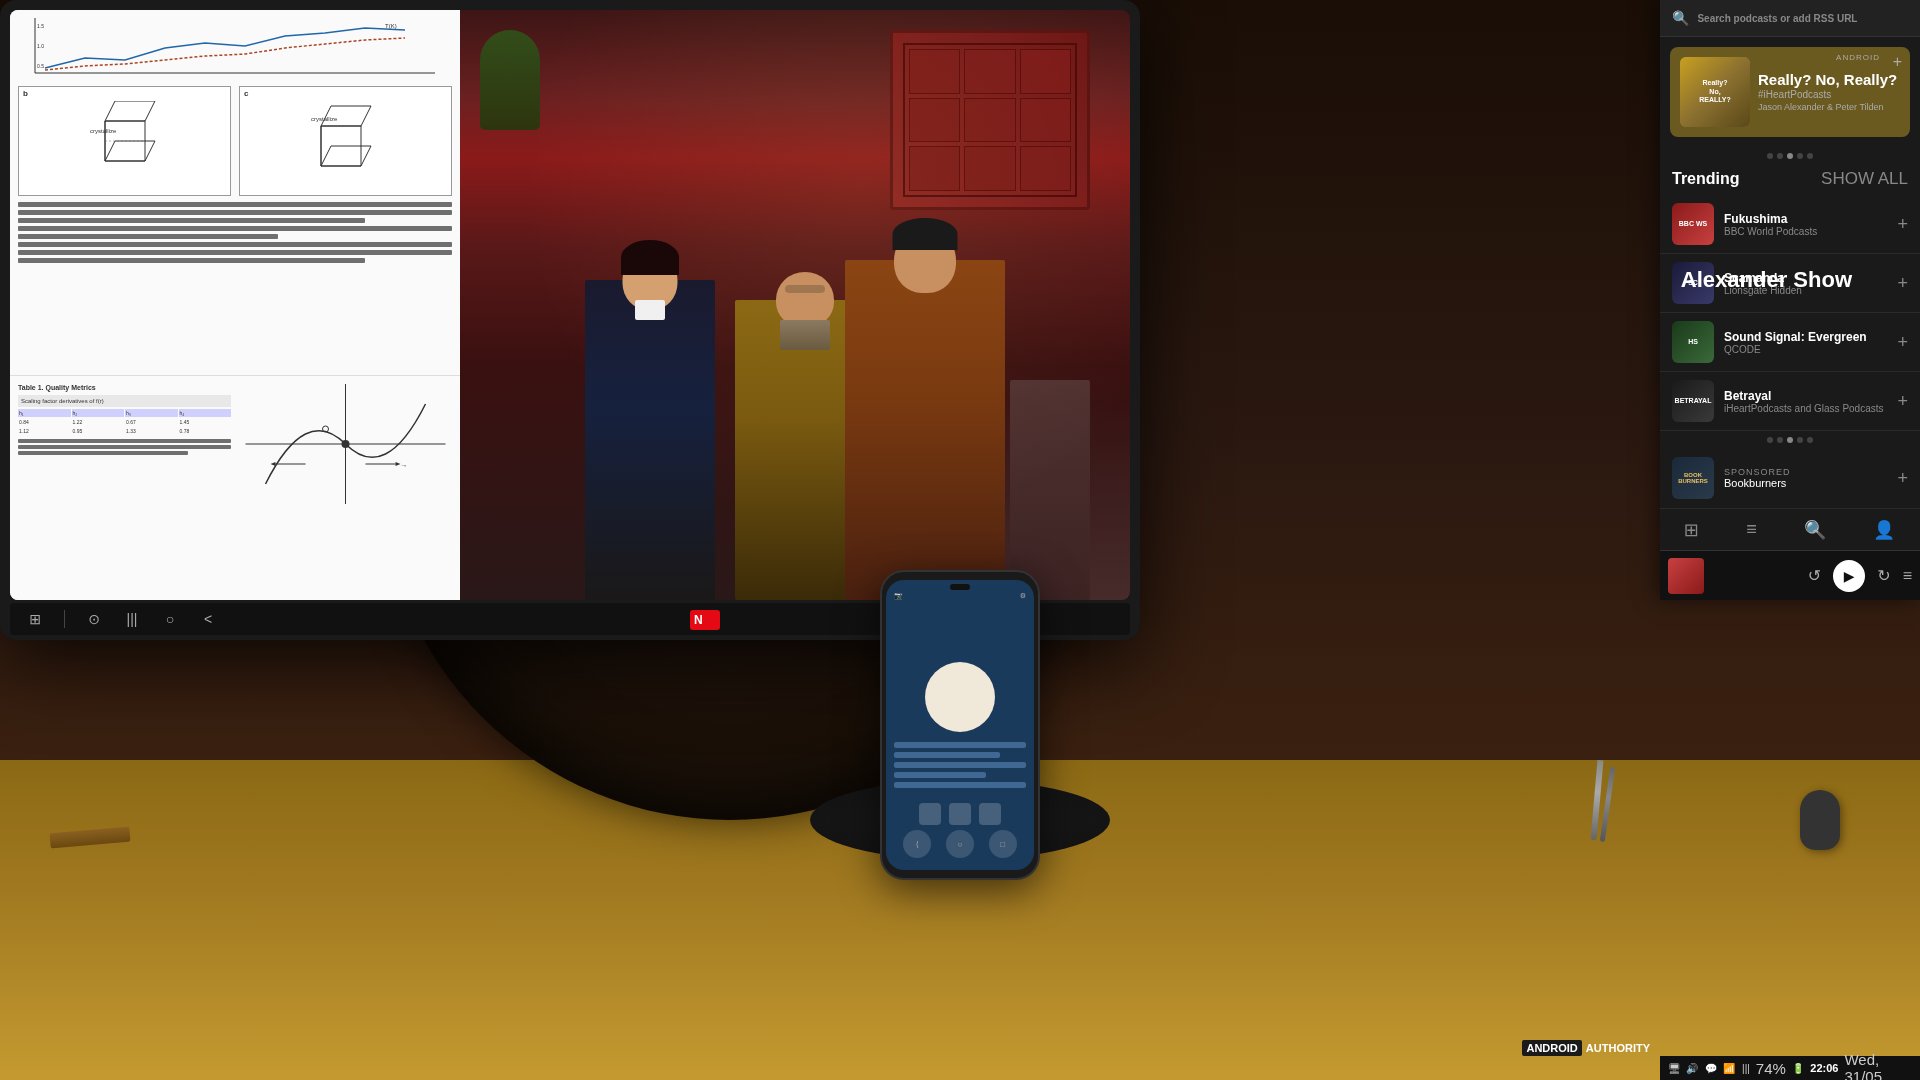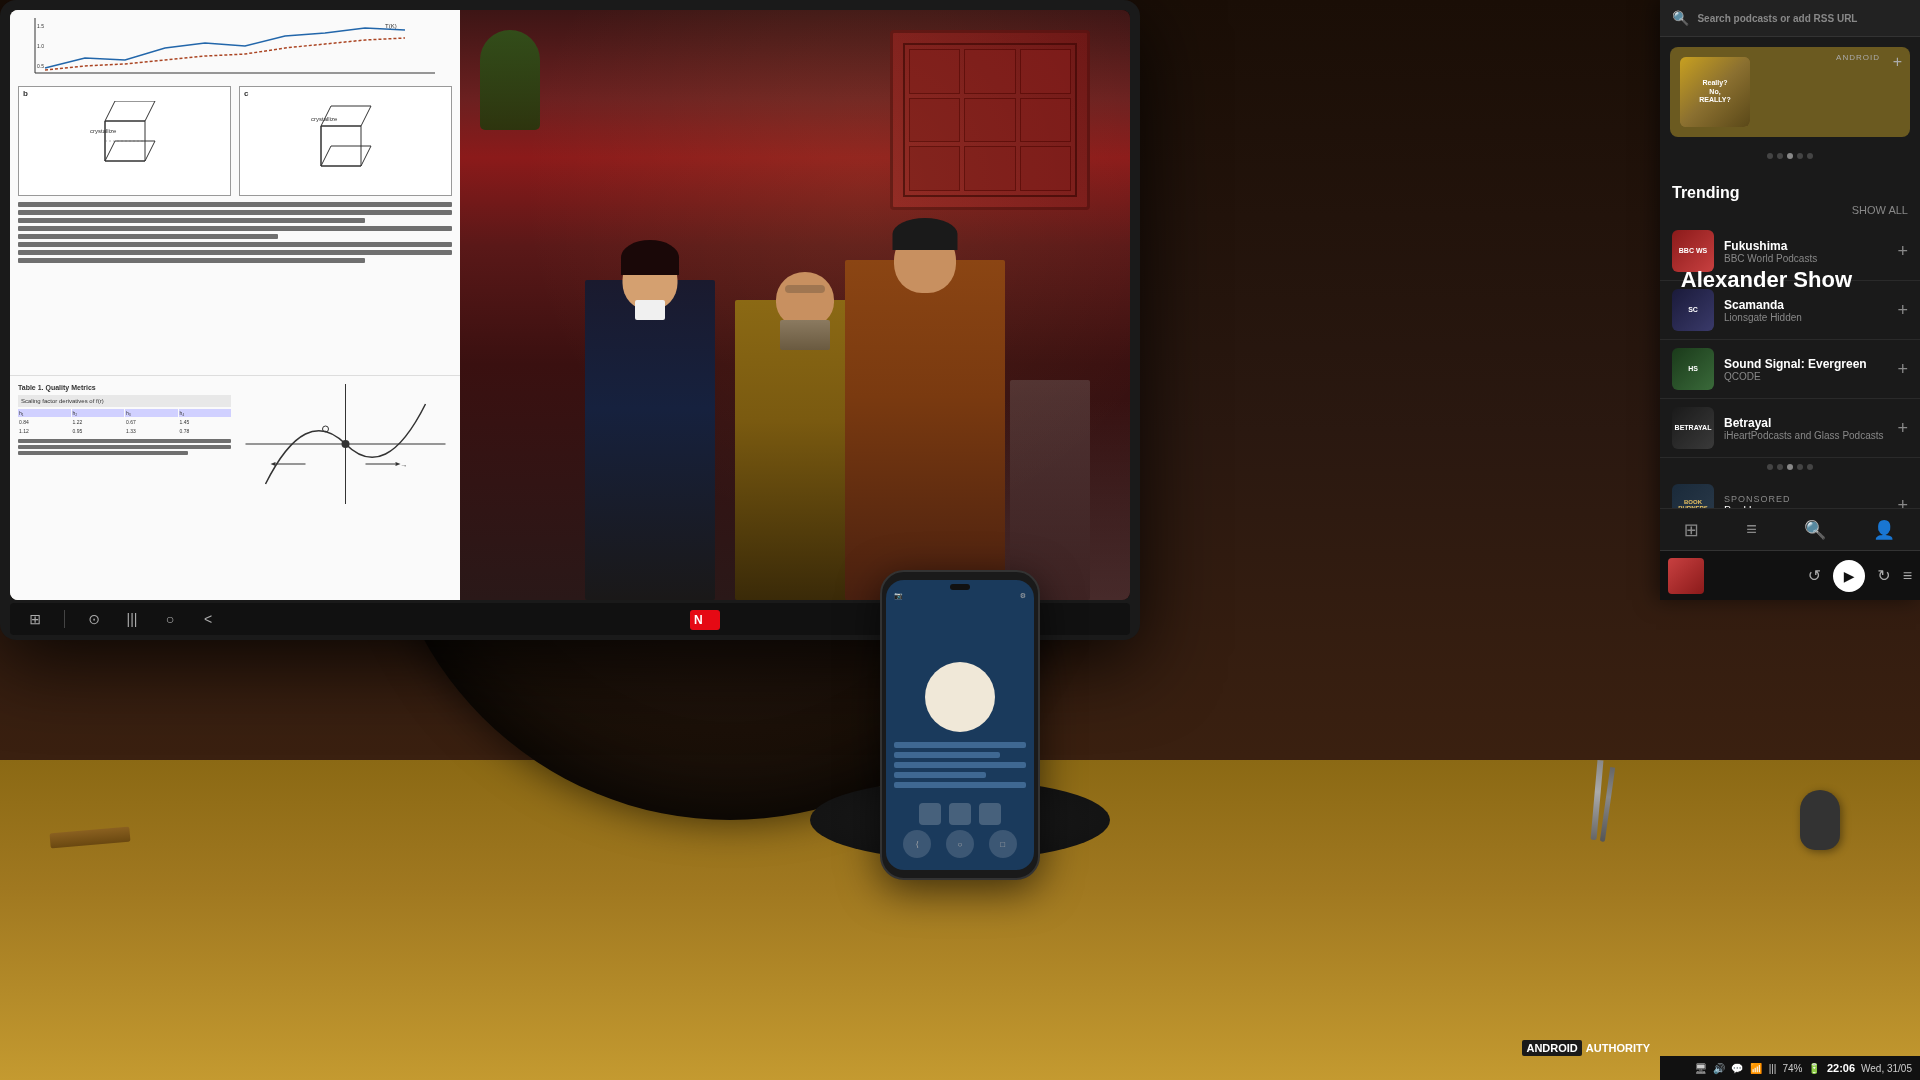--- a/index.html
+++ b/index.html
@@ -525,22 +525,21 @@
     }
 
     .trending-title {
       color: #fff;
       font-size: 16px;
       font-weight: bold;
     }
 
     .show-all-link {
       color: #888;
-      font-size: 11px;
-      margin-top: 35px;
+      font-size: 17px;
     }
 
     .podcast-list-item {
       padding: 8px 12px;
       display: flex;
       align-items: center;
       gap: 10px;
       border-bottom: 1px solid #2a2a2a;
     }
 
@@ -682,21 +681,21 @@
       z-index: 16;
     }
 
     .status-icon {
       color: #ccc;
       font-size: 10px;
     }
 
     .status-text {
       color: #ccc;
-      font-size: 10px;
+      font-size: 15px;
     }
 
     .time-text {
       color: #fff;
       font-size: 11px;
       font-weight: bold;
     }
 
     
     .watermark {
@@ -984,20 +983,25 @@
 
   <div class="featured-card">
     <span class="featured-badge">ANDROID</span>
     <span class="featured-add">+</span>
 
     <div class="podcast-thumbnail">
       <div class="podcast-thumb-bg"></div>
       <div class="podcast-thumb-text">Really?<br>No,<br>REALLY?</div>
     </div>
 
+    <div class="featured-info">
+      <div class="featured-title">Really? No, Really?</div>
+      <div class="featured-handle">#iHeartPodcasts</div>
+      <div style="color:#aaa;font-size:9px;margin-top:2px;">Jason Alexander &amp; Peter Tilden</div>
+    </div>
   </div>
 
   <div class="dots-row">
     <div class="dot"></div>
     <div class="dot"></div>
     <div class="dot active"></div>
     <div class="dot"></div>
     <div class="dot"></div>
   </div>
 

